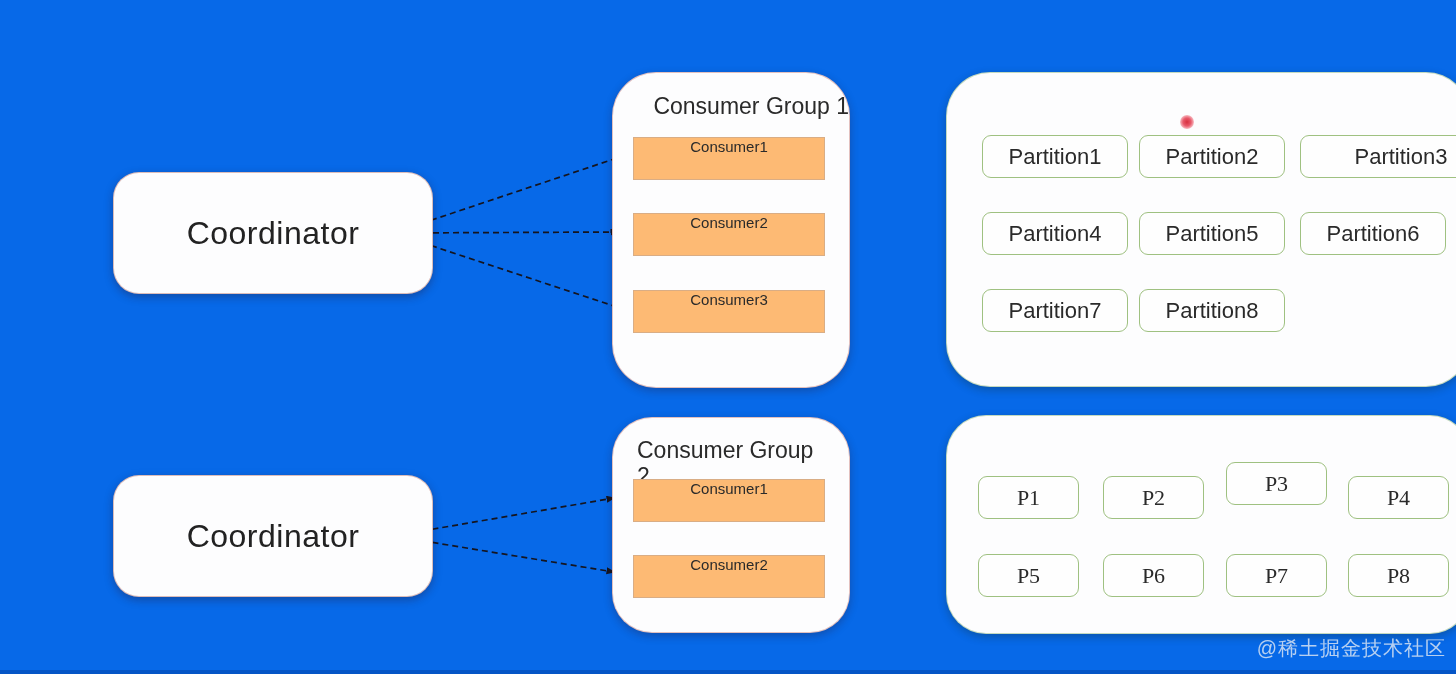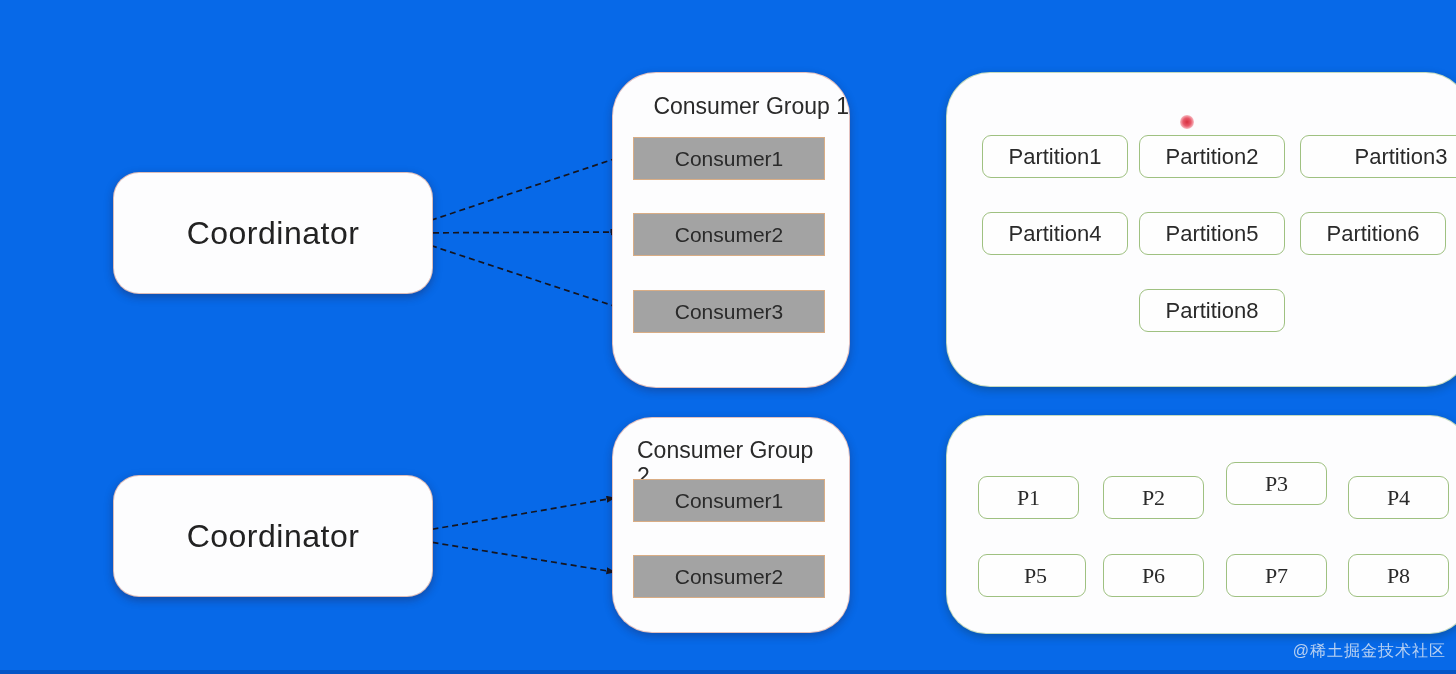--- a/index.html
+++ b/index.html
@@ -60,24 +60,24 @@
     left:24px;
     width:195px;
     text-align:left;
     line-height:1.12;
     top:20px;
   }
   .consumer-box{
     position:absolute;
     left:20px;
     width:190px;height:41px;
-    background:#a3a3a3;
+    background:#fdba74;
     border:1.6px solid #d9ad85;
-    display:flex;align-items:center;justify-content:center;
-    font-size:21px;
+    display:flex;align-items:flex-start;justify-content:center;
+    font-size:15px;
     color:#2a2a2a;
   }
   
   .partition-panel{
     position:absolute;
     width:522px;
     background:#fdfdfe;
     border-radius:44px;
     border:1px solid rgba(150,190,140,0.55);
     box-shadow:0 3px 8px rgba(20,40,30,0.3);
@@ -99,21 +99,21 @@
   .laser-dot{
     position:absolute;
     width:14px;height:14px;
     border-radius:50%;
     background:radial-gradient(circle, #d8303f 0%, #e8596a 40%, rgba(244,150,160,0.65) 70%, rgba(244,150,160,0) 100%);
   }
   .watermark{
     position:absolute;
     right:10px;
     bottom:12px;
-    font-size:16px;
+    font-size:20px;
     color:rgba(222,230,243,0.82);
     letter-spacing:1px;
   }
 </style>
 </head>
 <body>
 
 <div id="stage">
 
   <svg class="arrow-layer" width="1456" height="674" viewBox="0 0 1456 674">
@@ -175,40 +175,43 @@
       </div>
     <div class="partition-box pt-wide" style="left:35px;top:139px;justify-content:center;">
       <span>Partition4</span>
       </div>
     <div class="partition-box pt-wide" style="left:192px;top:139px;">
       <span>Partition5</span>
       </div>
     <div class="partition-box pt-wide" style="left:353px;top:139px;">
       <span>Partition6</span>
       </div>
+    <div class="partition-box pt-wide" style="left:35px;top:216px;">
+      <span>Partition7</span>
+      </div>
     <div class="partition-box pt-wide" style="left:192px;top:216px;">
       <span>Partition8</span>
       </div>
     <div class="laser-dot" style="left:233px;top:42px;"></div>
   </div>
 
   <div class="partition-panel" style="left:910px;top:415px;height:217px;border-radius:40px;font-family:Liberation Serif, serif;">
     <div class="partition-box pt-small" style="left:31px;top:60px;">
       <span>P1</span>
       </div>
     <div class="partition-box pt-small" style="left:156px;top:60px;">
       <span>P2</span>
       </div>
     <div class="partition-box pt-small" style="left:279px;top:46px;">
       <span>P3</span>
       </div>
     <div class="partition-box pt-small" style="left:401px;top:60px;">
       <span>P4</span>
       </div>
-    <div class="partition-box pt-small" style="left:31px;top:138px;padding-left:7px;">
+    <div class="partition-box pt-small" style="left:31px;top:138px;">
       <span>P5</span>
       </div>
     <div class="partition-box pt-small" style="left:156px;top:138px;">
       <span>P6</span>
       </div>
     <div class="partition-box pt-small" style="left:279px;top:138px;">
       <span>P7</span>
       </div>
     <div class="partition-box pt-small" style="left:401px;top:138px;">
       <span>P8</span>

